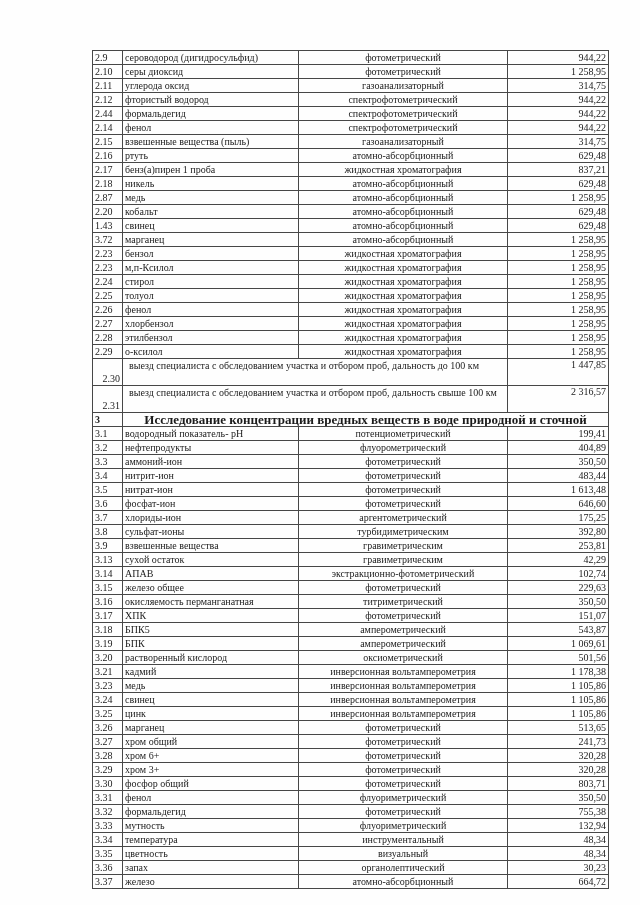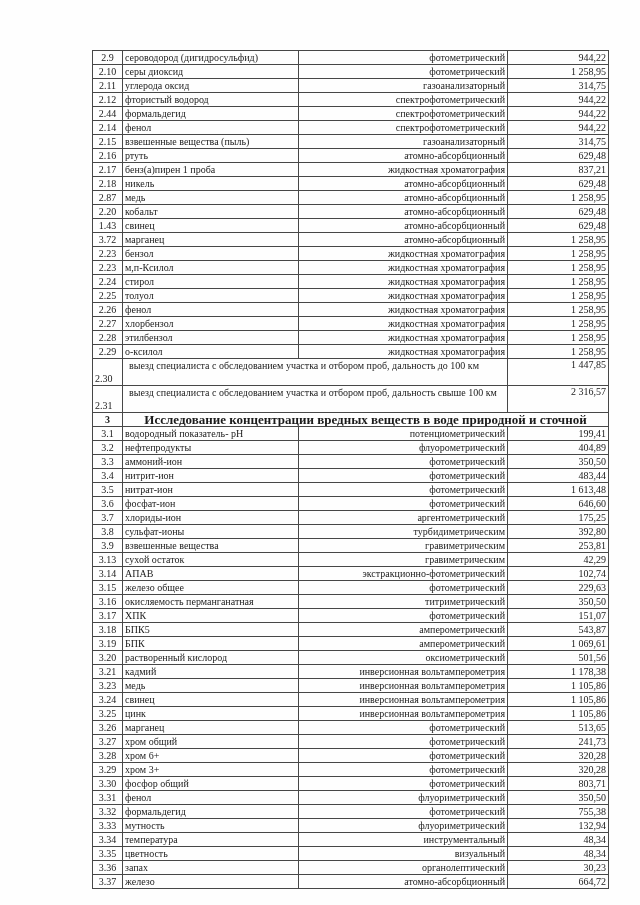--- a/index.html
+++ b/index.html
@@ -24,33 +24,33 @@
   table.price-table td {
     border: 1px solid #474747;
     font-size: 10px;
     line-height: 12px;
     height: 13px;
     padding: 0 2px;
     vertical-align: middle;
     overflow: hidden;
     white-space: nowrap;
   }
-  td.c-num   { width: 30px;  text-align: center; }
+  td.c-num   { width: 30px;  text-align: left; }
   td.c-name  { width: 176px; text-align: left; padding-left: 6px; }
-  td.c-method{ width: 209px; text-align: right; padding-left: 6px; }
+  td.c-method{ width: 209px; text-align: center; padding-left: 6px; }
   td.c-price { width: 101px; text-align: right; padding-right: 5px; }
   tr.merged td.c-name-span {
     text-align: left;
     padding-left: 6px;
     white-space: normal;
     line-height: 13px;
     height: 26px;
     vertical-align: top;
   }
-  tr.merged td.c-num   { vertical-align: bottom; text-align: left; }
+  tr.merged td.c-num   { vertical-align: bottom; text-align: right; }
   tr.merged td.c-price { vertical-align: top; }
   tr.section td { font-weight: bold; }
   tr.section td.sec-title {
     text-align: center;
     font-size: 13px;
     white-space: nowrap;
   }
 </style>
 </head>
 <body>

